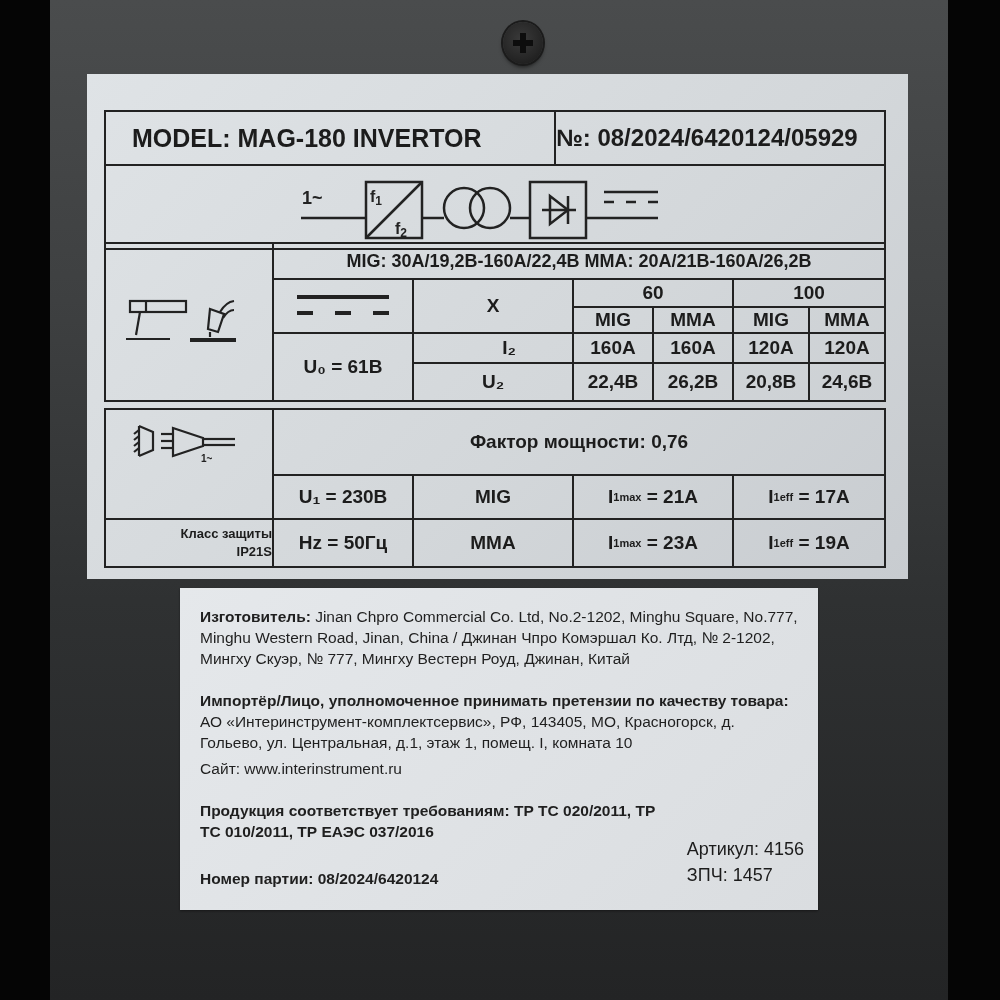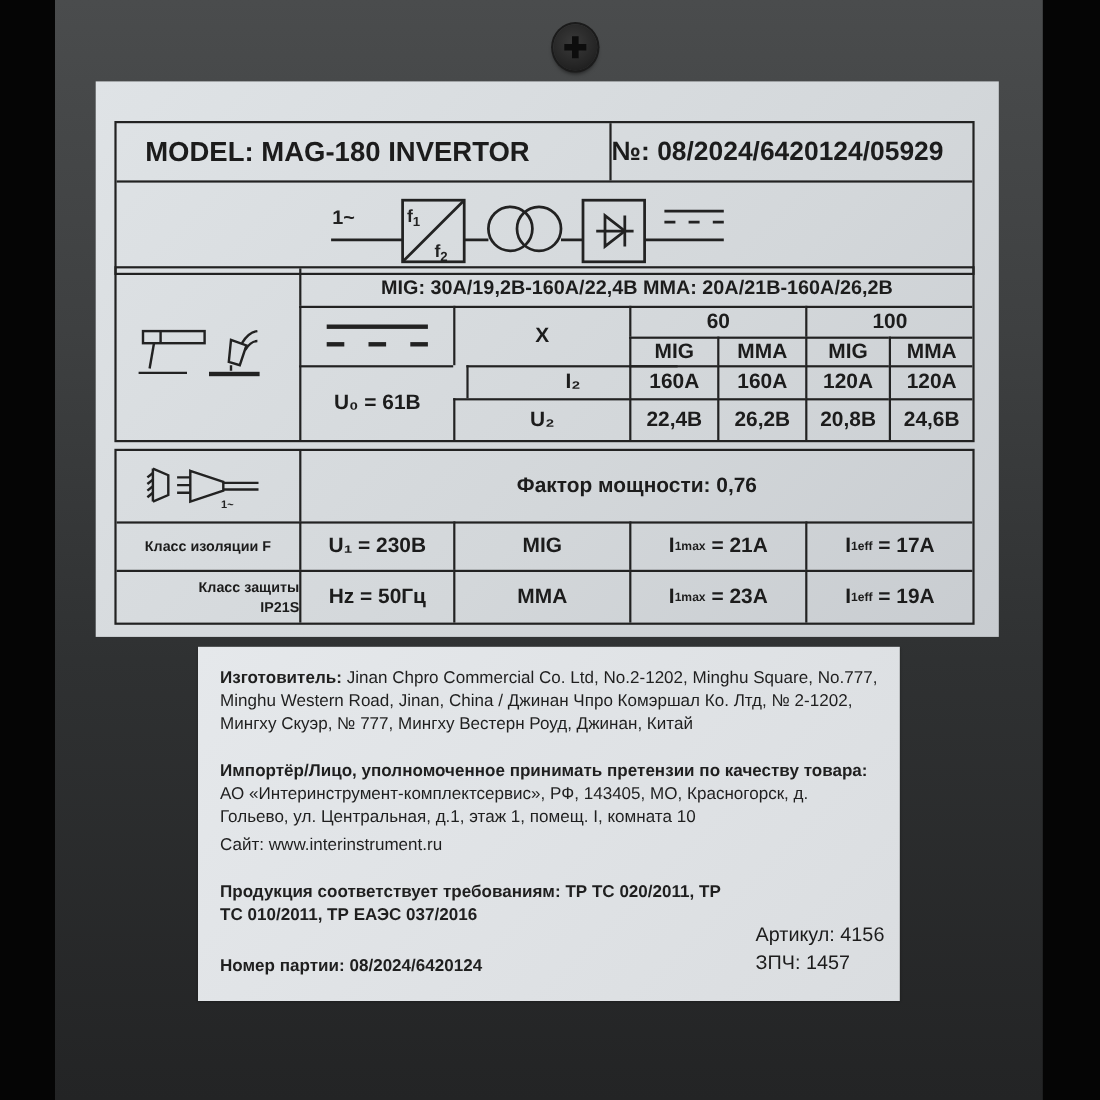--- a/index.html
+++ b/index.html
@@ -115,21 +115,21 @@
     </div>
     <div class="cell bl bt" style="left:306px;top:34px;width:160px;height:54px;">X</div>
     <div class="cell bl bt" style="left:466px;top:34px;width:160px;height:28px;">60</div>
     <div class="cell bl bt" style="left:626px;top:34px;right:0;height:28px;">100</div>
     <div class="cell bl bt" style="left:466px;top:62px;width:80px;height:26px;">MIG</div>
     <div class="cell bl bt" style="left:546px;top:62px;width:80px;height:26px;">MMA</div>
     <div class="cell bl bt" style="left:626px;top:62px;width:76px;height:26px;">MIG</div>
     <div class="cell bl bt" style="left:702px;top:62px;right:0;height:26px;">MMA</div>
 
     <div class="cell bl bt" style="left:166px;top:88px;width:140px;height:68px;">U₀ = 61B</div>
-    <div class="cell bl bt" style="left:306px;top:88px;width:192px;height:30px;margin-left:12px;">I₂</div>
+    <div class="cell bl bt" style="left:306px;top:88px;width:192px;height:30px;">I₂</div>
     <div class="cell bl bt" style="left:306px;top:118px;width:160px;height:38px;">U₂</div>
     <div class="cell bl bt" style="left:466px;top:88px;width:80px;height:30px;">160A</div>
     <div class="cell bl bt" style="left:546px;top:88px;width:80px;height:30px;">160A</div>
     <div class="cell bl bt" style="left:626px;top:88px;width:76px;height:30px;">120A</div>
     <div class="cell bl bt" style="left:702px;top:88px;right:0;height:30px;">120A</div>
     <div class="cell bl bt" style="left:466px;top:118px;width:80px;height:38px;">22,4B</div>
     <div class="cell bl bt" style="left:546px;top:118px;width:80px;height:38px;">26,2B</div>
     <div class="cell bl bt" style="left:626px;top:118px;width:76px;height:38px;">20,8B</div>
     <div class="cell bl bt" style="left:702px;top:118px;right:0;height:38px;">24,6B</div>
   </div>
@@ -149,21 +149,20 @@
             <line x1="32" y1="28" x2="44" y2="28"></line>
           <path d="M44 8 l30 10 v8 l-30 10 z"></path>
           <line x1="74" y1="19" x2="106" y2="19"></line>
             <line x1="74" y1="25" x2="106" y2="25"></line>
         </g>
         <text x="72" y="42" font-family="Liberation Sans, sans-serif" font-weight="bold" font-size="10" fill="#222">1~</text>
       </svg>
     </div>
     <div class="cell bl" style="left:166px;top:0;right:0;height:64px;">Фактор мощности: 0,76</div>
 
-    <div class="cell bt sm" style="left:0;top:64px;width:166px;height:44px;">Класс изоляции F</div>
     <div class="cell bl bt" style="left:166px;top:64px;width:140px;height:44px;">U₁ = 230B</div>
     <div class="cell bl bt" style="left:306px;top:64px;width:160px;height:44px;">MIG</div>
     <div class="cell bl bt" style="left:466px;top:64px;width:160px;height:44px;">
       <span>I</span><sub>1max</sub>&nbsp;<span>= 21A</span>
     </div>
     <div class="cell bl bt" style="left:626px;top:64px;right:0;height:44px;">
       <span>I</span><sub>1eff</sub>&nbsp;<span>= 17A</span>
     </div>
 
     <div class="cell bt sm" style="left:0;top:108px;width:166px;height:48px;flex-direction:column;align-items:flex-end;">

